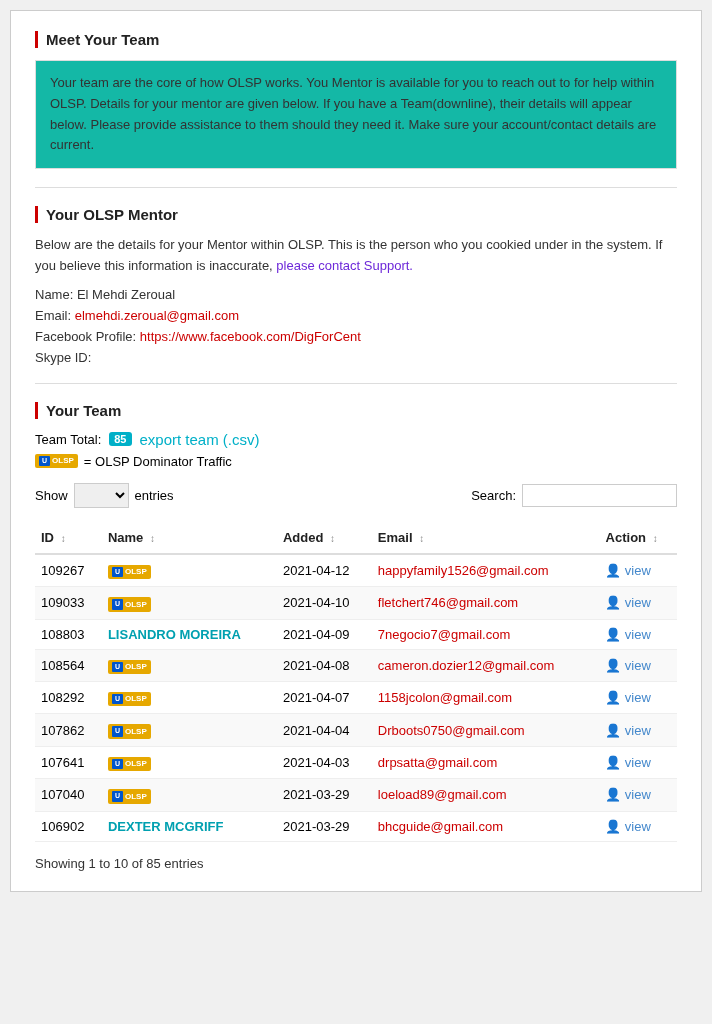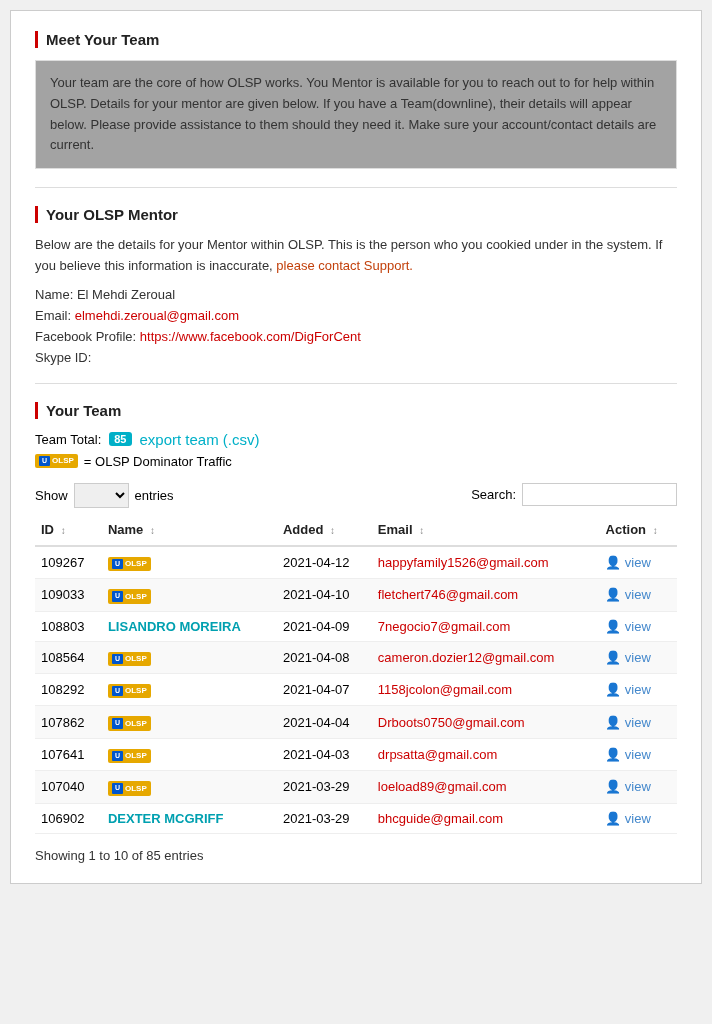--- a/index.html
+++ b/index.html
@@ -19,21 +19,21 @@
     }
     .section-title {
       font-size: 15px;
       font-weight: bold;
       color: #222;
       border-left: 3px solid #cc0000;
       padding-left: 8px;
       margin-bottom: 12px;
     }
     .info-box {
-      background: #a3a3a3;
+      background: #14b8a6;
       border: 1px solid #ddd;
       padding: 12px 14px;
       font-size: 13px;
       color: #333;
       line-height: 1.6;
       margin-bottom: 0;
     }
     .section-divider {
       border: none;
       border-top: 1px solid #ddd;
@@ -41,21 +41,21 @@
     }
     .mentor-section {
       margin-bottom: 8px;
     }
     .mentor-desc {
       font-size: 13px;
       color: #333;
       line-height: 1.6;
       margin-bottom: 10px;
     }
-    .mentor-link { color: #c2410c; text-decoration: none; }
+    .mentor-link { color: #6d28d9; text-decoration: none; }
     .mentor-field {
       font-size: 13px;
       margin-bottom: 6px;
       color: #333;
     }
     .mentor-field span.label { font-weight: normal; }
     .red-link { color: #cc0000; text-decoration: none; }
     .team-total-row {
       display: flex;
       align-items: center;
@@ -78,23 +78,23 @@
     }
     .olsp-badge-row {
       display: flex;
       align-items: center;
       gap: 6px;
       margin-bottom: 14px;
       font-size: 13px;
     }
     .controls-row {
       display: flex;
-      align-items: flex-start;
+      align-items: center;
       justify-content: space-between;
-      margin-bottom: 6px;
+      margin-bottom: 14px;
     }
     .show-entries {
       display: flex;
       align-items: center;
       gap: 6px;
       font-size: 13px;
     }
     .show-entries select {
       border: 1px solid #ccc;
       padding: 2px 20px;

